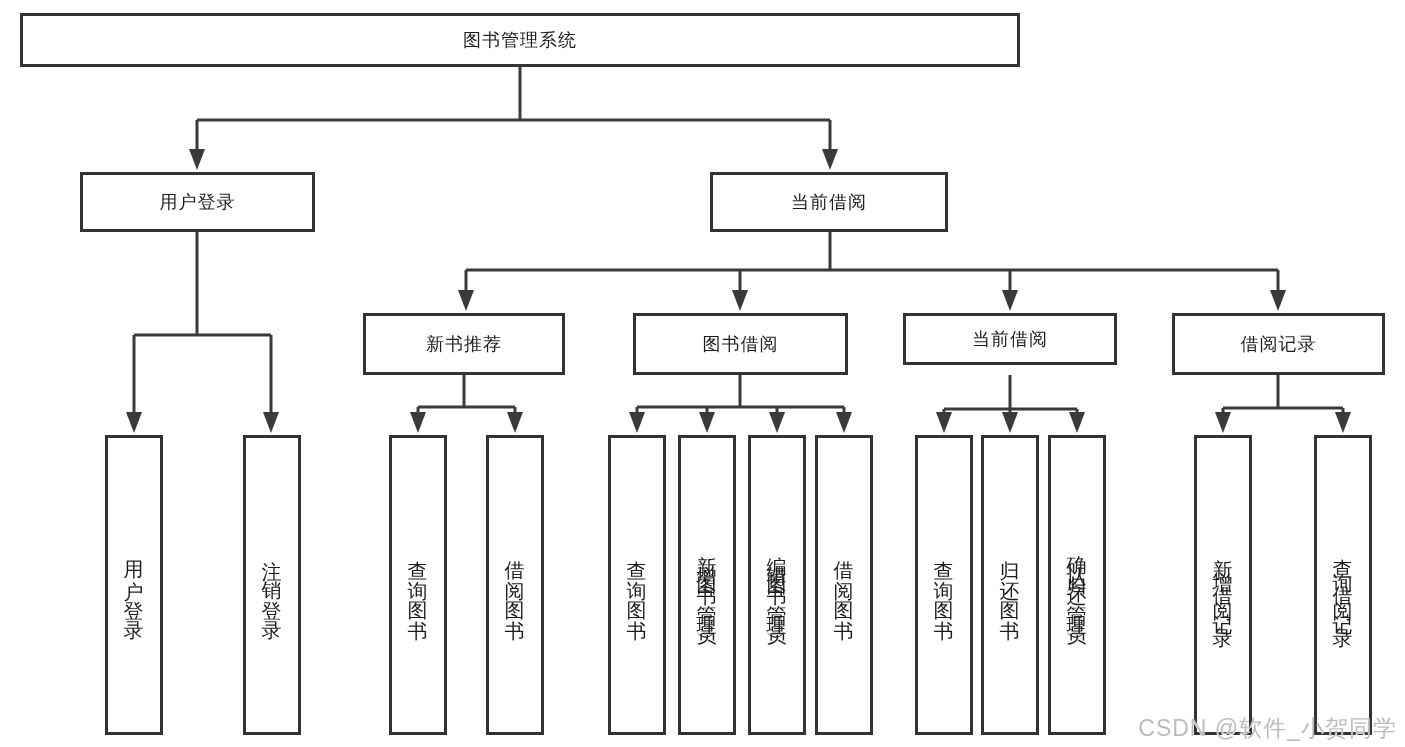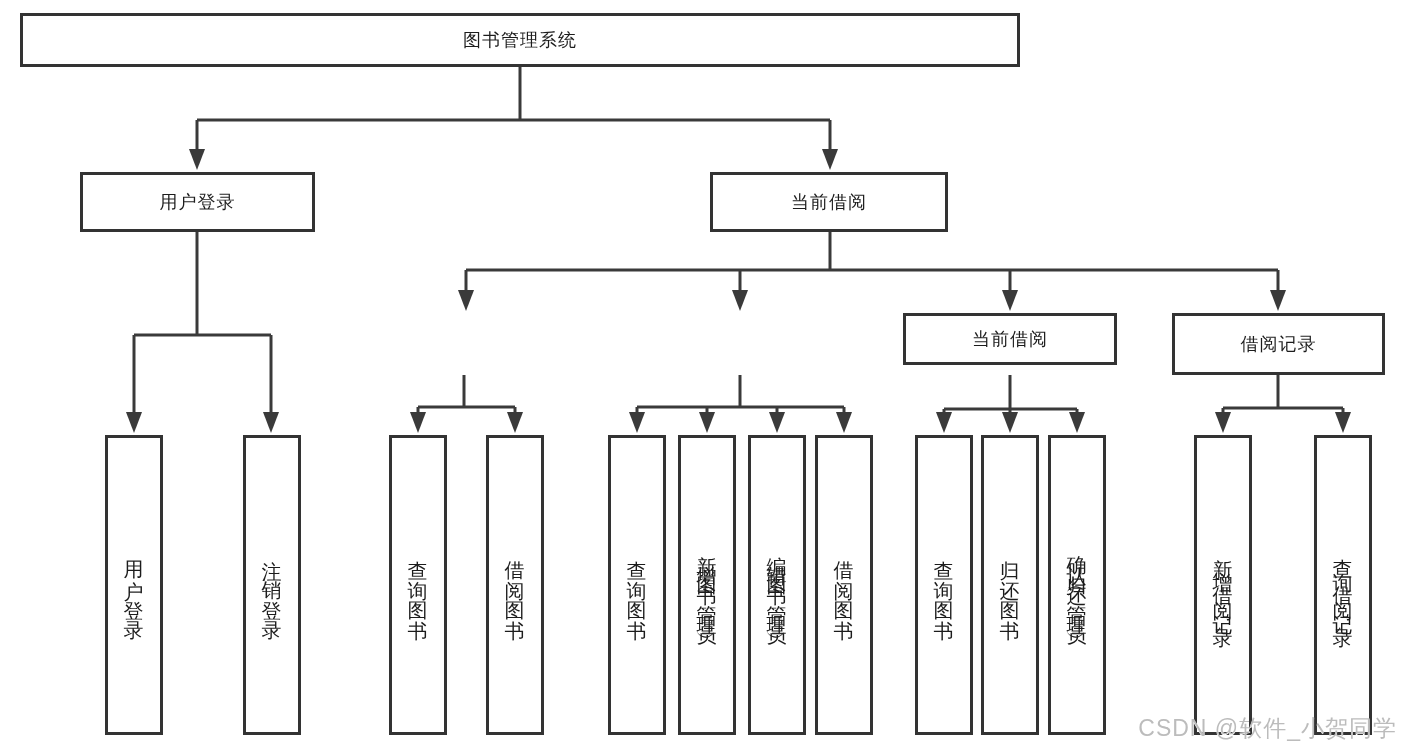--- a/index.html
+++ b/index.html
@@ -107,20 +107,22 @@
       <path d="M1343,408 L1343,414"></path>
       <path class="arrow" d="M1343,433 L1335,412 L1351,412 Z"></path>
     </g>
   </svg>
 
   <div class="hbox" style="left:20px;top:13px;width:1000px;height:54px;">图书管理系统</div>
 
   <div class="hbox" style="left:80px;top:172px;width:235px;height:60px;">用户登录</div>
   <div class="hbox" style="left:710px;top:172px;width:238px;height:60px;">当前借阅</div>
 
+  <div class="hbox" style="left:363px;top:313px;width:202px;height:62px;">新书推荐</div>
+  <div class="hbox" style="left:633px;top:313px;width:215px;height:62px;">图书借阅</div>
   <div class="hbox" style="left:903px;top:313px;width:214px;height:52px;">当前借阅</div>
   <div class="hbox" style="left:1172px;top:313px;width:213px;height:62px;">借阅记录</div>
 
   <div class="vbox" style="left:105px;">
     <span class="vlabel sp-lg">用户登录</span>
   </div>
   <div class="vbox" style="left:243px;">
     <span class="vlabel sp-lg">注销登录</span>
   </div>
 

